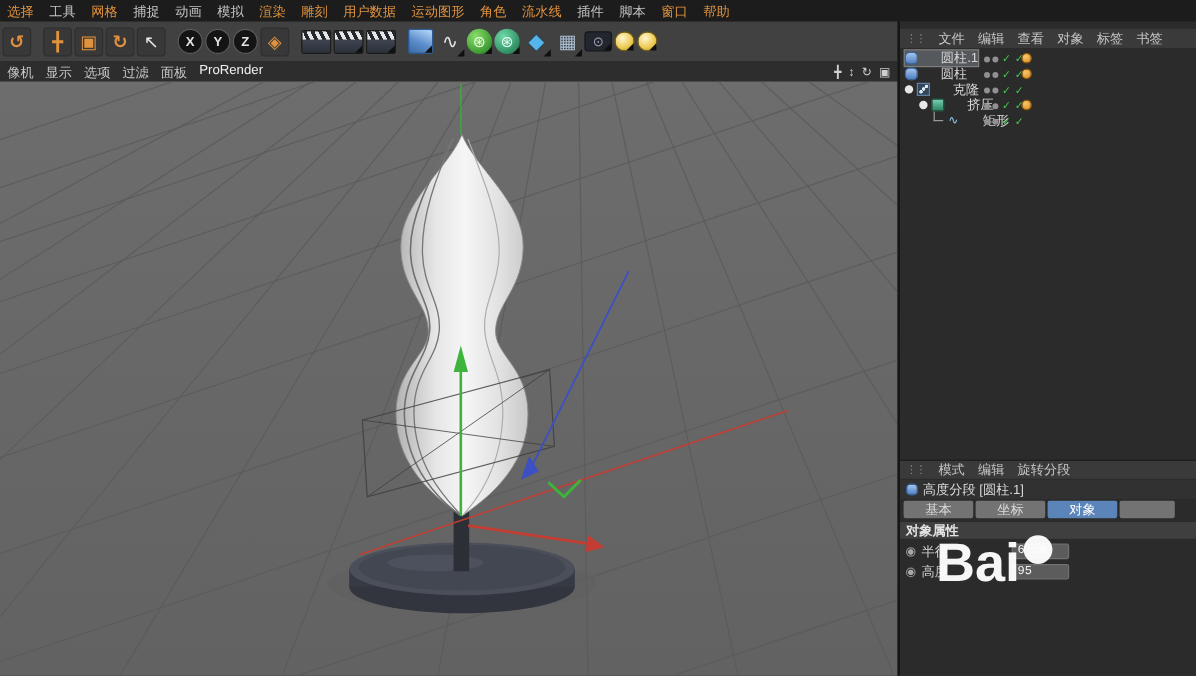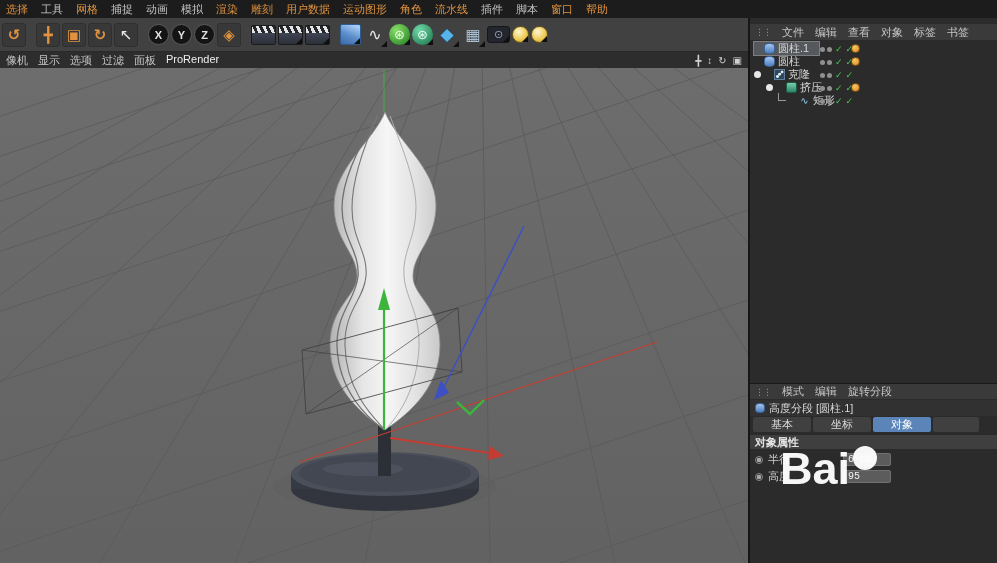--- a/index.html
+++ b/index.html
@@ -62,21 +62,21 @@
     display:flex;align-items:center;gap:11px;padding:0 5px;font-size:11px;color:#c6c6c6;}
   .om-bar{top:6px;}
   .am-bar{top:365px;border-top:1px solid #191919;}
   .bar-item{cursor:default;}
   .om-tree{position:absolute;left:0;top:24px;right:0;}
   .om-row{position:relative;height:13px;display:flex;align-items:center;font-size:11px;color:#d6d6d6;}
   .indent{display:inline-block;height:1px;}
   .endot{width:7px;height:7px;border-radius:50%;background:#e8e8e8;margin-right:3px;flex:none;}
   .branch{width:8px;height:8px;border-left:1px solid #9a9a9a;border-bottom:1px solid #9a9a9a;
     margin:-5px 3px 3px 0;flex:none;}
-  .labelwrap{display:flex;align-items:center;gap:3px;padding:0 10px;height:13px;}
+  .labelwrap{display:flex;align-items:center;gap:19px;padding:0 0;height:13px;}
   .labelwrap.sel{background:#55585c;box-shadow:0 0 0 1px #7e7e7e;}
   .obj-icon{width:11px;height:11px;display:inline-flex;align-items:center;justify-content:center;
     font-size:10px;flex:none;}
   .cylinder-icon{background:linear-gradient(180deg,#a6c6ee,#4f7fc0);border-radius:45%/35%;
     border:1px solid #39659c;}
   .cloner-icon{background:#33475c;border:1px solid #5e7fa0;
     background-image:radial-gradient(circle at 28% 72%,#dcecf4 1.2px,transparent 1.7px),
       radial-gradient(circle at 52% 46%,#dcecf4 1.2px,transparent 1.7px),
       radial-gradient(circle at 78% 22%,#dcecf4 1.2px,transparent 1.7px);}
   .extrude-icon{background:linear-gradient(180deg,#76cfae,#2e8465);border:1px solid #1f5c46;border-radius:2px;}
@@ -85,21 +85,21 @@
   .vdot{width:5px;height:5px;border-radius:50%;background:#909090;}
   .chk{color:var(--check,#45c84b);font-size:9px;line-height:1;margin-left:1px;font-weight:bold;}
   .tag-icon{position:absolute;left:101px;top:2px;width:9px;height:9px;border-radius:50%;
     background:radial-gradient(circle at 35% 30%,#f6c76a,#df8a1f);border:1px solid #8a5a10;}
 
   .am-title{position:absolute;left:0;top:382px;right:0;height:16px;display:flex;align-items:center;
     gap:4px;padding:0 5px;font-size:11px;color:#d9d9d9;background:#313131;}
   .am-title .obj-icon{width:10px;height:10px;}
   .am-tabs{position:absolute;left:0;top:399px;right:0;height:15px;display:flex;gap:2px;
     padding-left:3px;overflow:hidden;}
-  .am-tab{min-width:58px;padding:0 8px;background:#404040;color:#dcdcdc;font-size:11px;
+  .am-tab{min-width:58px;padding:0 8px;background:#737373;color:#dcdcdc;font-size:11px;
     display:flex;align-items:center;justify-content:center;border-radius:2px;cursor:default;}
   .am-tab.active{background:var(--selection,#5b84b8);color:#fff;}
   .am-tab.partial{min-width:46px;margin-right:-16px;}
   .am-section{position:absolute;left:0;top:416px;right:0;height:15px;background:#3f3f3f;
     font-size:11px;font-weight:bold;color:#e3e3e3;display:flex;align-items:center;padding:0 5px;
     border-top:1px solid #2a2a2a;}
   .am-rows{position:absolute;left:0;top:433px;right:0;}
   .am-row{height:17px;display:flex;align-items:center;gap:5px;padding-left:5px;font-size:11px;color:#cfcfcf;font-family:Liberation Mono, monospace;}
   .keycircle{width:8px;height:8px;border-radius:50%;border:1px solid #8a8a8a;flex:none;
     background:radial-gradient(circle,#a8a8a8 0 2px,transparent 2.6px);}

